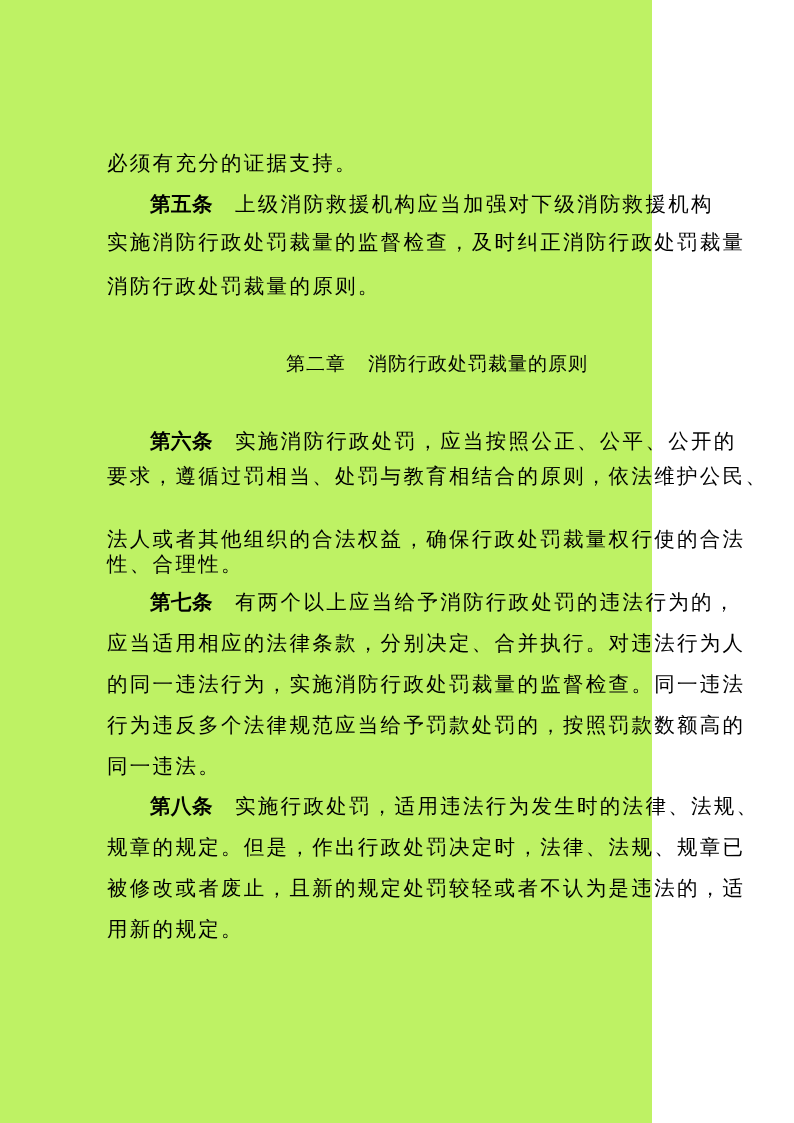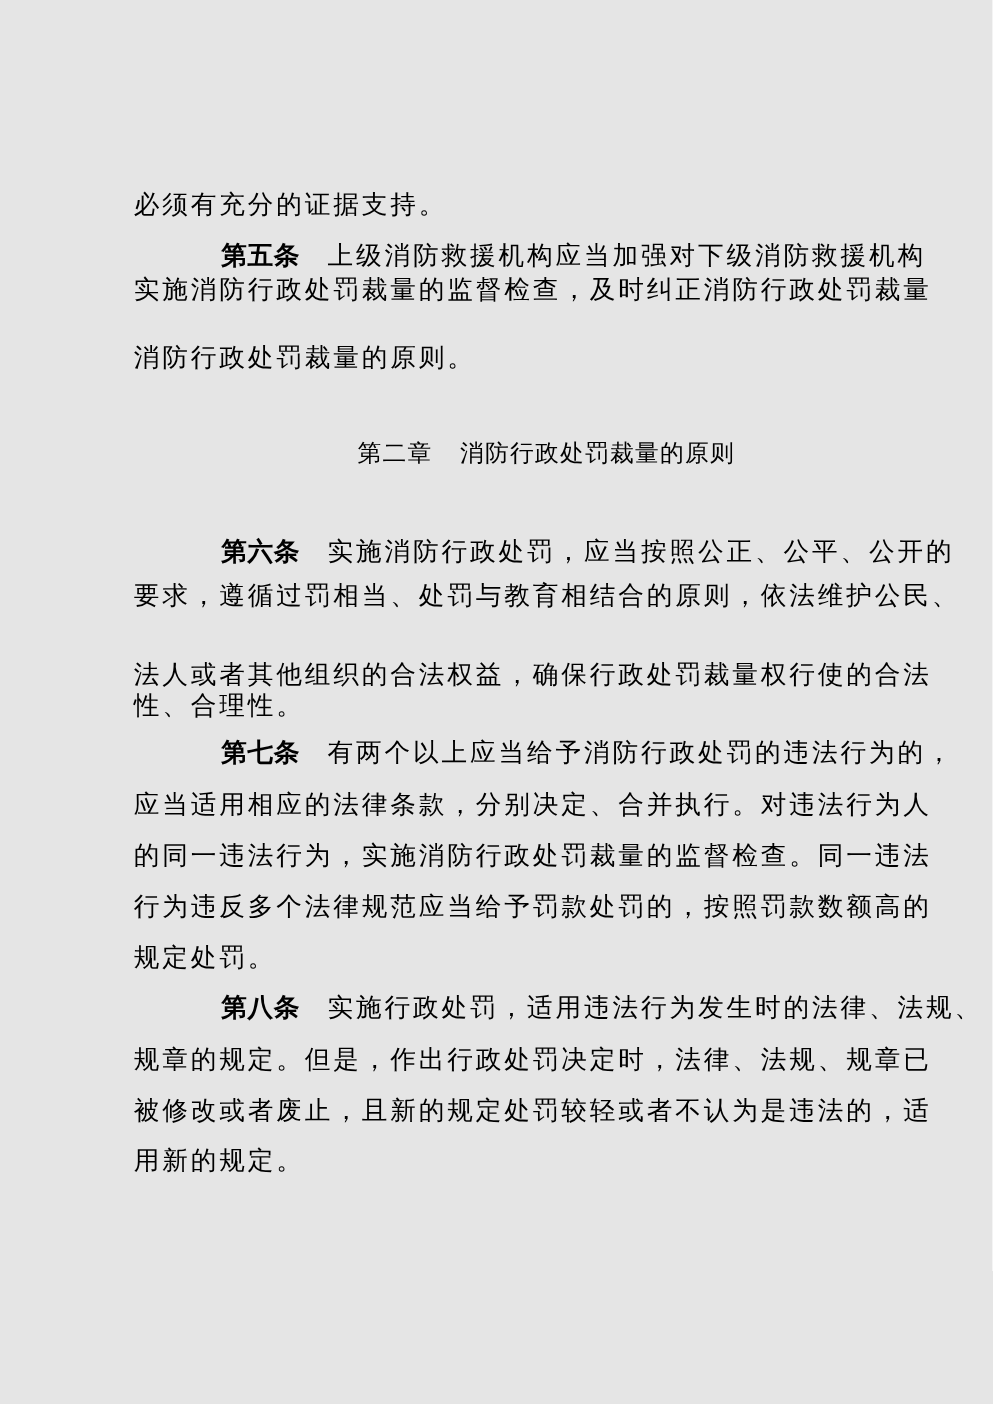--- a/index.html
+++ b/index.html
@@ -11,34 +11,34 @@
       width: 794px;
       height: 1123px;
       position: relative;
       overflow: hidden;
       font-family: "DejaVu Serif", "Liberation Serif", serif;
       color: #000000;
     }
     .page {
       position: absolute;
       left: 0; top: 0;
-      width: 794px; height: 1123px;
-      background: #e5e5e5;
+      width: 652px; height: 1123px;
+      background: #bef264;
     }
     .line {
       position: absolute;
       left: 107px;
       width: 590px;
       height: 40px;
       font-size: 20.5px;
       line-height: 40px;
       white-space: nowrap;
       letter-spacing: 2.3px;
     }
-    .line.indent { left: 150px; width: 547px; margin-left: 27px; }
+    .line.indent { left: 150px; width: 547px; }
     .art-label {
       font-family: "DejaVu Sans", "Liberation Sans", sans-serif;
       font-weight: bold;
       letter-spacing: 0.5px;
       margin-right: 22px;
     }
     .chapter {
       position: absolute;
       left: 0;
       width: 794px;
@@ -59,41 +59,41 @@
 <body>
 
 <div class="page">
 
   <div class="line" style="top:143px;">
     <span>必须有充分的证据支持。</span>
   </div>
 
   <div>
     <div class="line indent justify" style="top:184px;"><span class="art-label">第五条</span><span>上级消防救援机构应当加强对下级消防救援机构</span></div>
-    <div class="line justify" style="top:211px;"><span>实施消防行政处罚裁量的监督检查，及时纠正消防行政处罚裁量</span></div>
+    <div class="line justify" style="top:222px;"><span>实施消防行政处罚裁量的监督检查，及时纠正消防行政处罚裁量</span></div>
     <div class="line" style="top:266px;"><span>消防行政处罚裁量的原则。</span></div>
   </div>
 
   <div class="chapter" style="top:343px;">
     <span class="num">第二章</span><span>消防行政处罚裁量的原则</span>
   </div>
 
   <div>
     <div class="line indent justify" style="top:421px;"><span class="art-label">第六条</span><span>实施消防行政处罚，应当按照公正、公平、公开的</span></div>
     <div class="line justify" style="top:456px;"><span>要求，遵循过罚相当、处罚与教育相结合的原则，依法维护公民、</span></div>
     <div class="line justify" style="top:503px;margin-top:16px;"><span>法人或者其他组织的合法权益，确保行政处罚裁量权行使的合法</span></div>
     <div class="line" style="top:544px;"><span>性、合理性。</span></div>
   </div>
 
   <div>
     <div class="line indent justify" style="top:582px;"><span class="art-label">第七条</span><span>有两个以上应当给予消防行政处罚的违法行为的，</span></div>
     <div class="line justify" style="top:623px;"><span>应当适用相应的法律条款，分别决定、合并执行。对违法行为人</span></div>
     <div class="line justify" style="top:664px;"><span>的同一违法行为，实施消防行政处罚裁量的监督检查。同一违法</span></div>
     <div class="line justify" style="top:705px;"><span>行为违反多个法律规范应当给予罚款处罚的，按照罚款数额高的</span></div>
-    <div class="line" style="top:746px;"><span>规定处罚。</span></div>
+    <div class="line" style="top:746px;"><span>同一违法。</span></div>
   </div>
 
   <div>
     <div class="line indent justify" style="top:786px;"><span class="art-label">第八条</span><span>实施行政处罚，适用违法行为发生时的法律、法规、</span></div>
     <div class="line justify" style="top:827px;"><span>规章的规定。但是，作出行政处罚决定时，法律、法规、规章已</span></div>
     <div class="line justify" style="top:868px;"><span>被修改或者废止，且新的规定处罚较轻或者不认为是违法的，适</span></div>
     <div class="line" style="top:909px;font-family:Liberation Serif, serif;"><span>用新的规定。</span></div>
   </div>
 
 </div>

